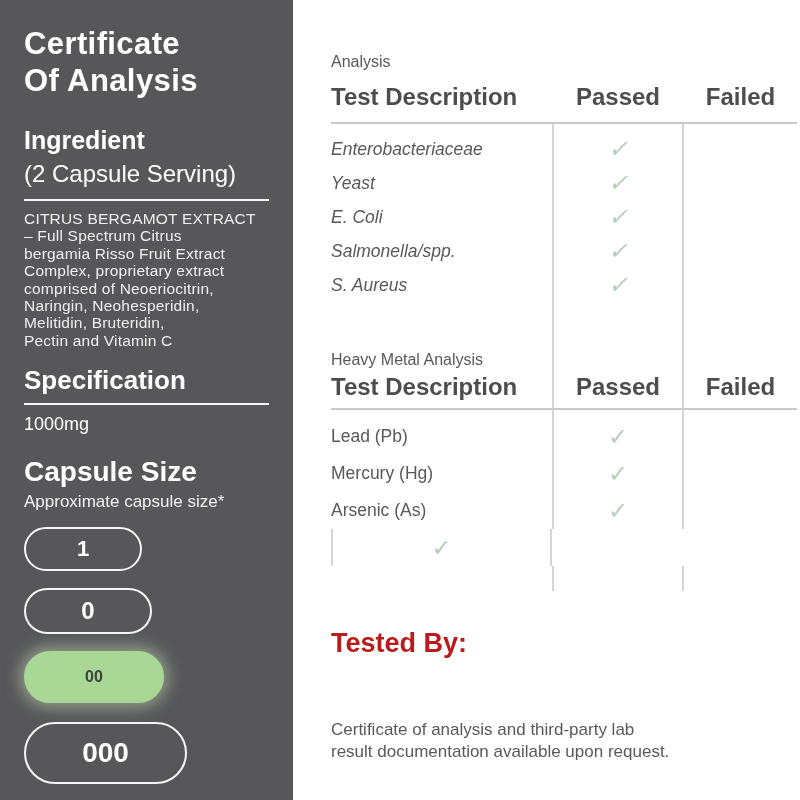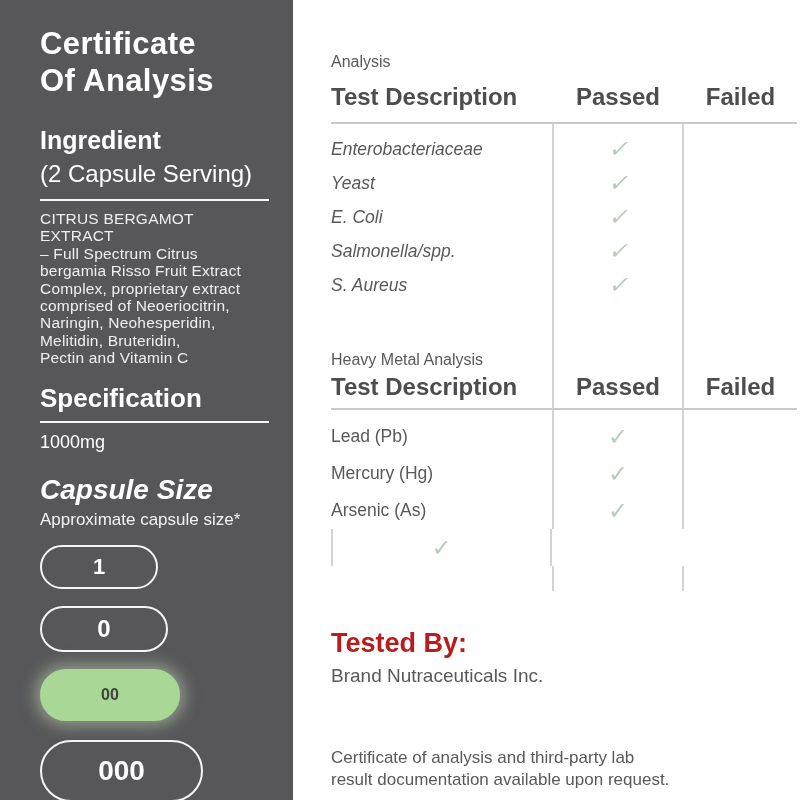--- a/index.html
+++ b/index.html
@@ -9,37 +9,37 @@
     display:flex;
     background:#ffffff;
     color:#58595b;
   }
 
   
   .sidebar {
     width:293px; height:800px; flex-shrink:0;
     background:#575759;
     color:#ffffff;
-    padding:25px 24px 0 40px;
+    padding:25px 24px 0 24px;
   }
   .coa-title {
     font-size:31px; font-weight:700; line-height:37px;
     letter-spacing:0.4px; white-space:pre-line;
   }
   .ing-heading { margin-top:26px; font-size:25px; font-weight:700; line-height:30px; }
   .ing-subheading { margin-top:4px; font-size:24px; font-weight:400; line-height:30px; }
   .side-rule { margin-top:10px; border:none; border-top:2px solid #f7f7f7; }
   .ing-desc {
     margin-top:9px; font-size:15.5px; line-height:17.4px;
     letter-spacing:0.2px; color:#efefef; white-space:pre-line;
   }
   .spec-heading { margin-top:16px; font-size:26px; font-weight:700; line-height:30px; }
   .spec-rule { margin-top:8px; border:none; border-top:2px solid #f7f7f7; }
   .spec-value { margin-top:9px; font-size:18px; line-height:20px; }
-  .cap-heading { margin-top:22px; font-size:28px; font-weight:700; line-height:32px;font-style:italic; }
+  .cap-heading { margin-top:22px; font-size:28px; font-weight:700; line-height:32px; }
   .cap-note { margin-top:5px; font-size:17px; line-height:18px; color:#f2f2f2; }
   .pills { margin-top:16px; }
   .pill {
     border:2px solid #f5f5f5; border-radius:999px;
     display:flex; align-items:center; justify-content:center;
     color:#ffffff; font-weight:700; background:transparent;
     cursor:pointer;
   }
   .pill-1   { width:118px; height:44px; font-size:22px; margin-bottom:17px; }
   .pill-0   { width:128px; height:46px; font-size:24px; margin-bottom:17px; }
@@ -222,17 +222,16 @@
     <div class="cell cell-mid"></div>
   </div>
 
   <div class="trow tailrow">
       <div></div>
       <div class="vline"></div>
       <div></div>
     </div>
 
   <div class="tested-label">Tested By:</div>
-  <div class="tested-value">Brand Nutraceuticals Inc.</div>
 
   <p class="footer-note">Certificate of analysis and third-party lab
 result documentation available upon request.</p>
 </main>
 
 </body></html>

